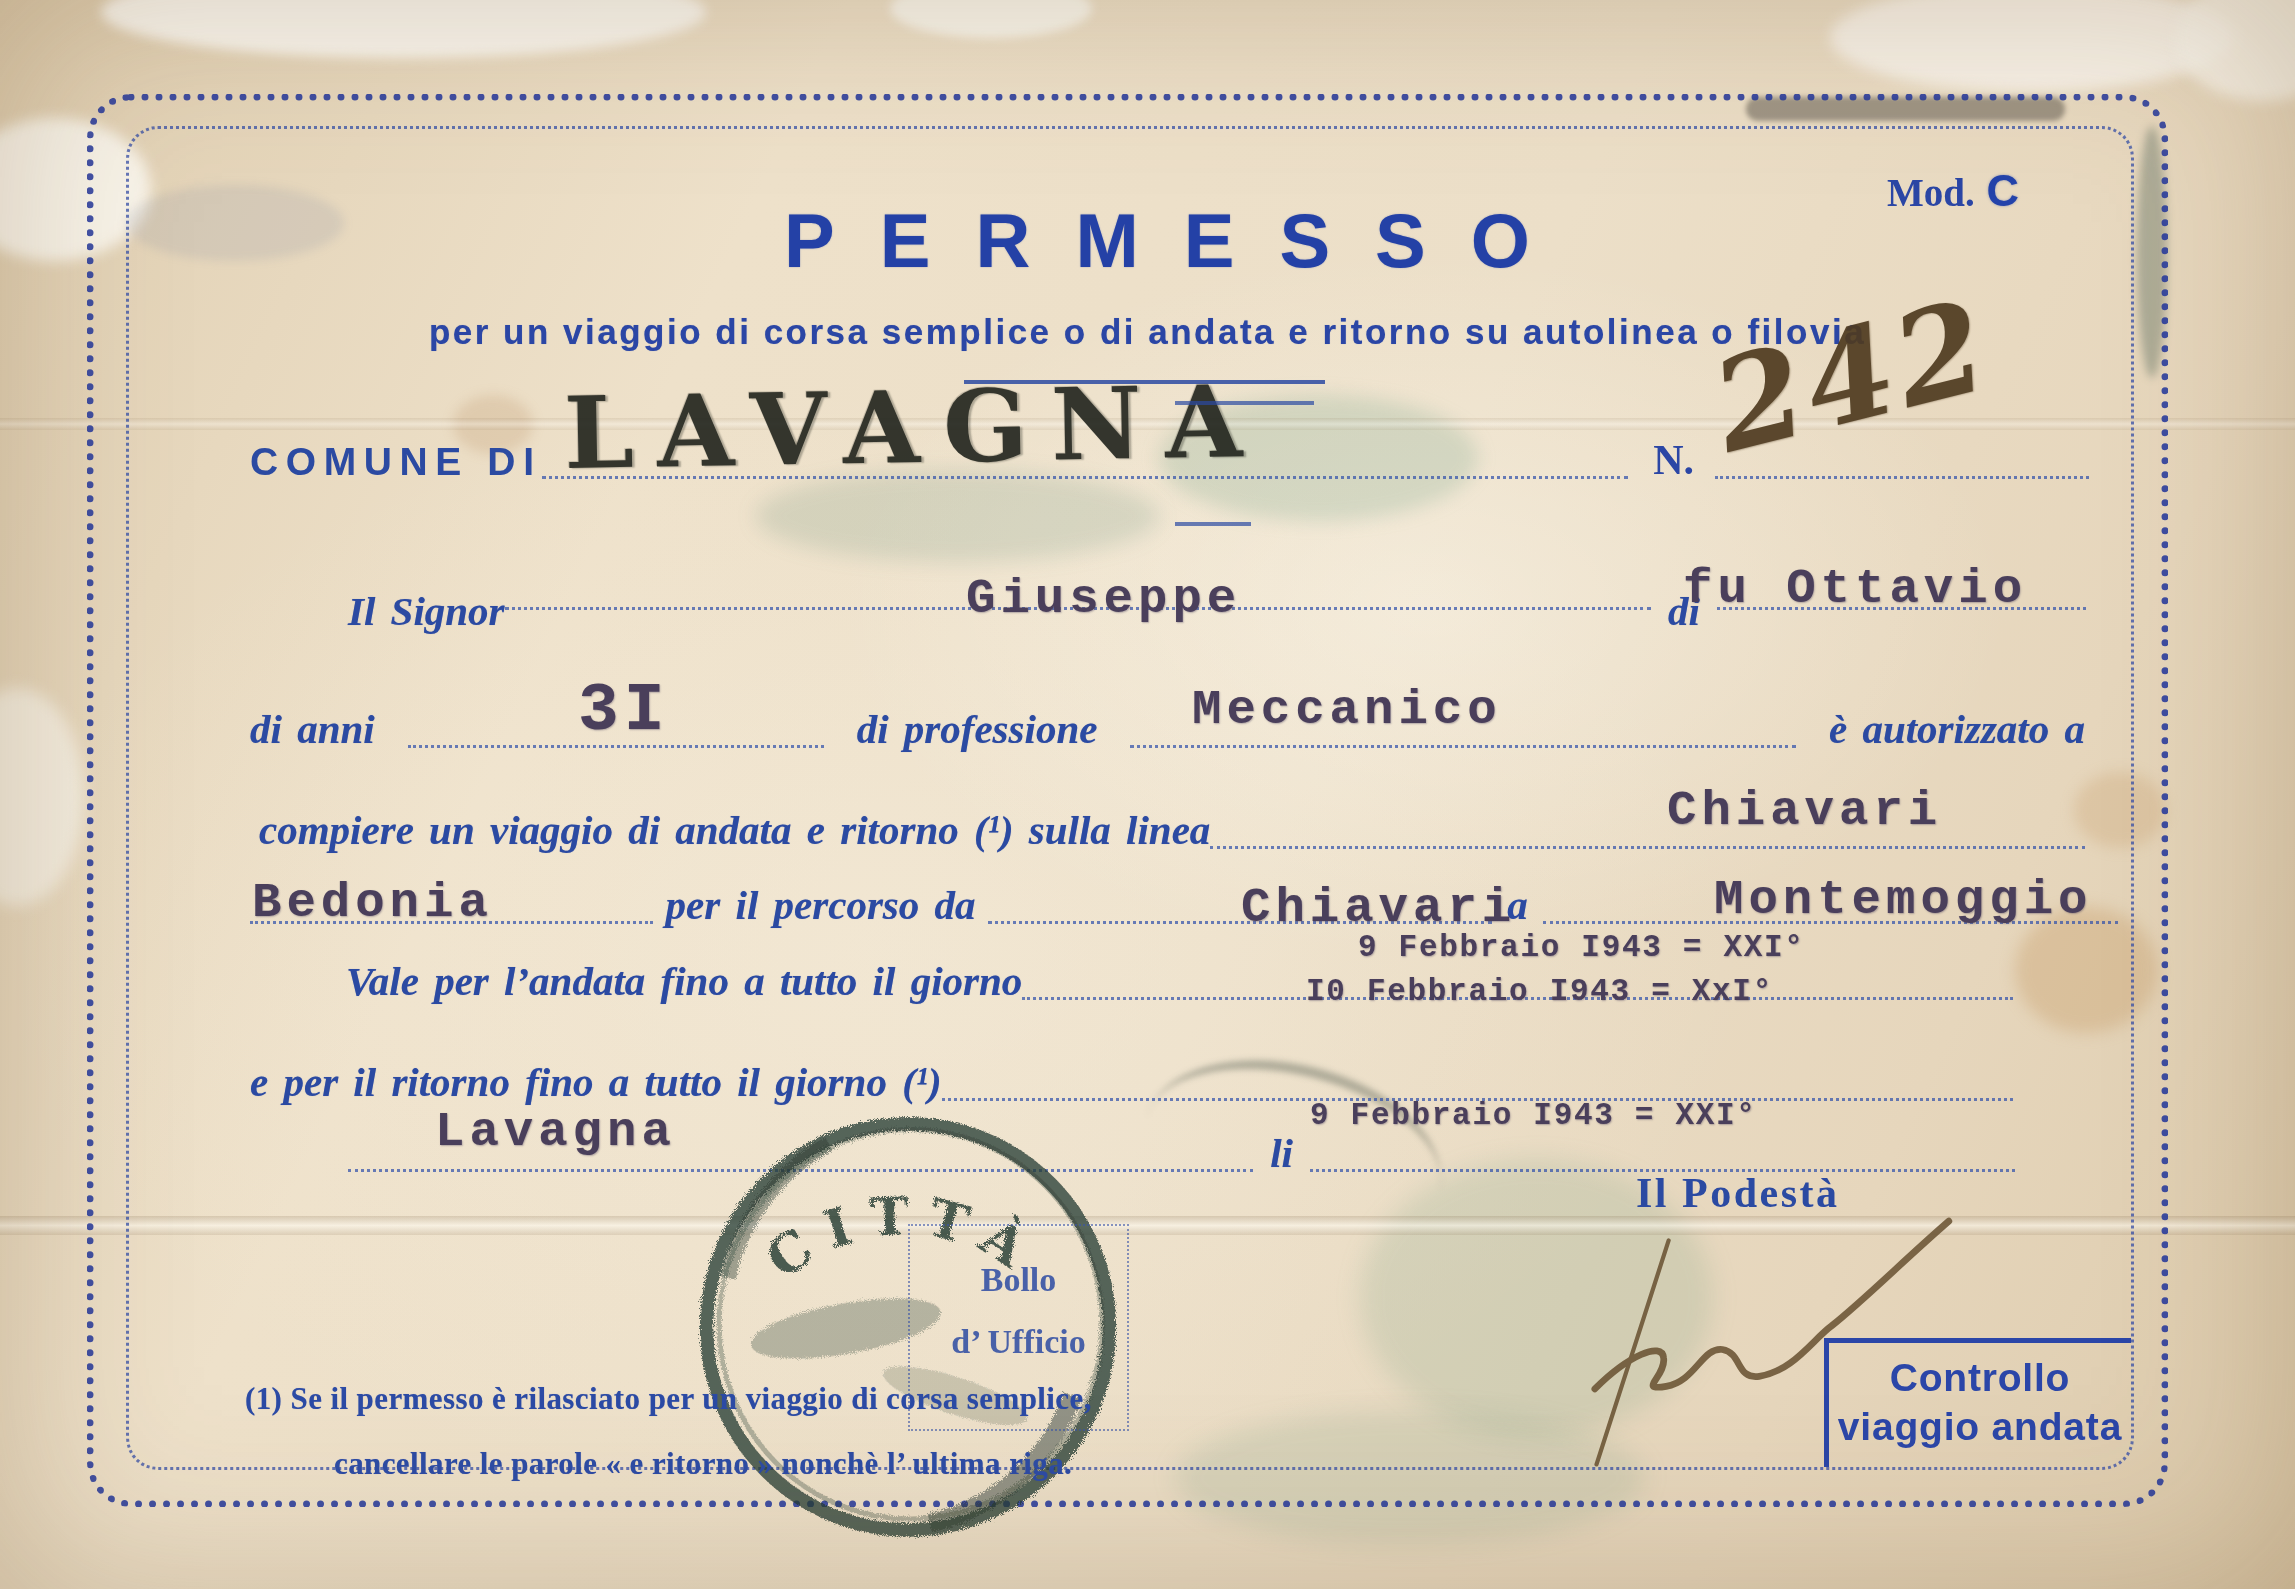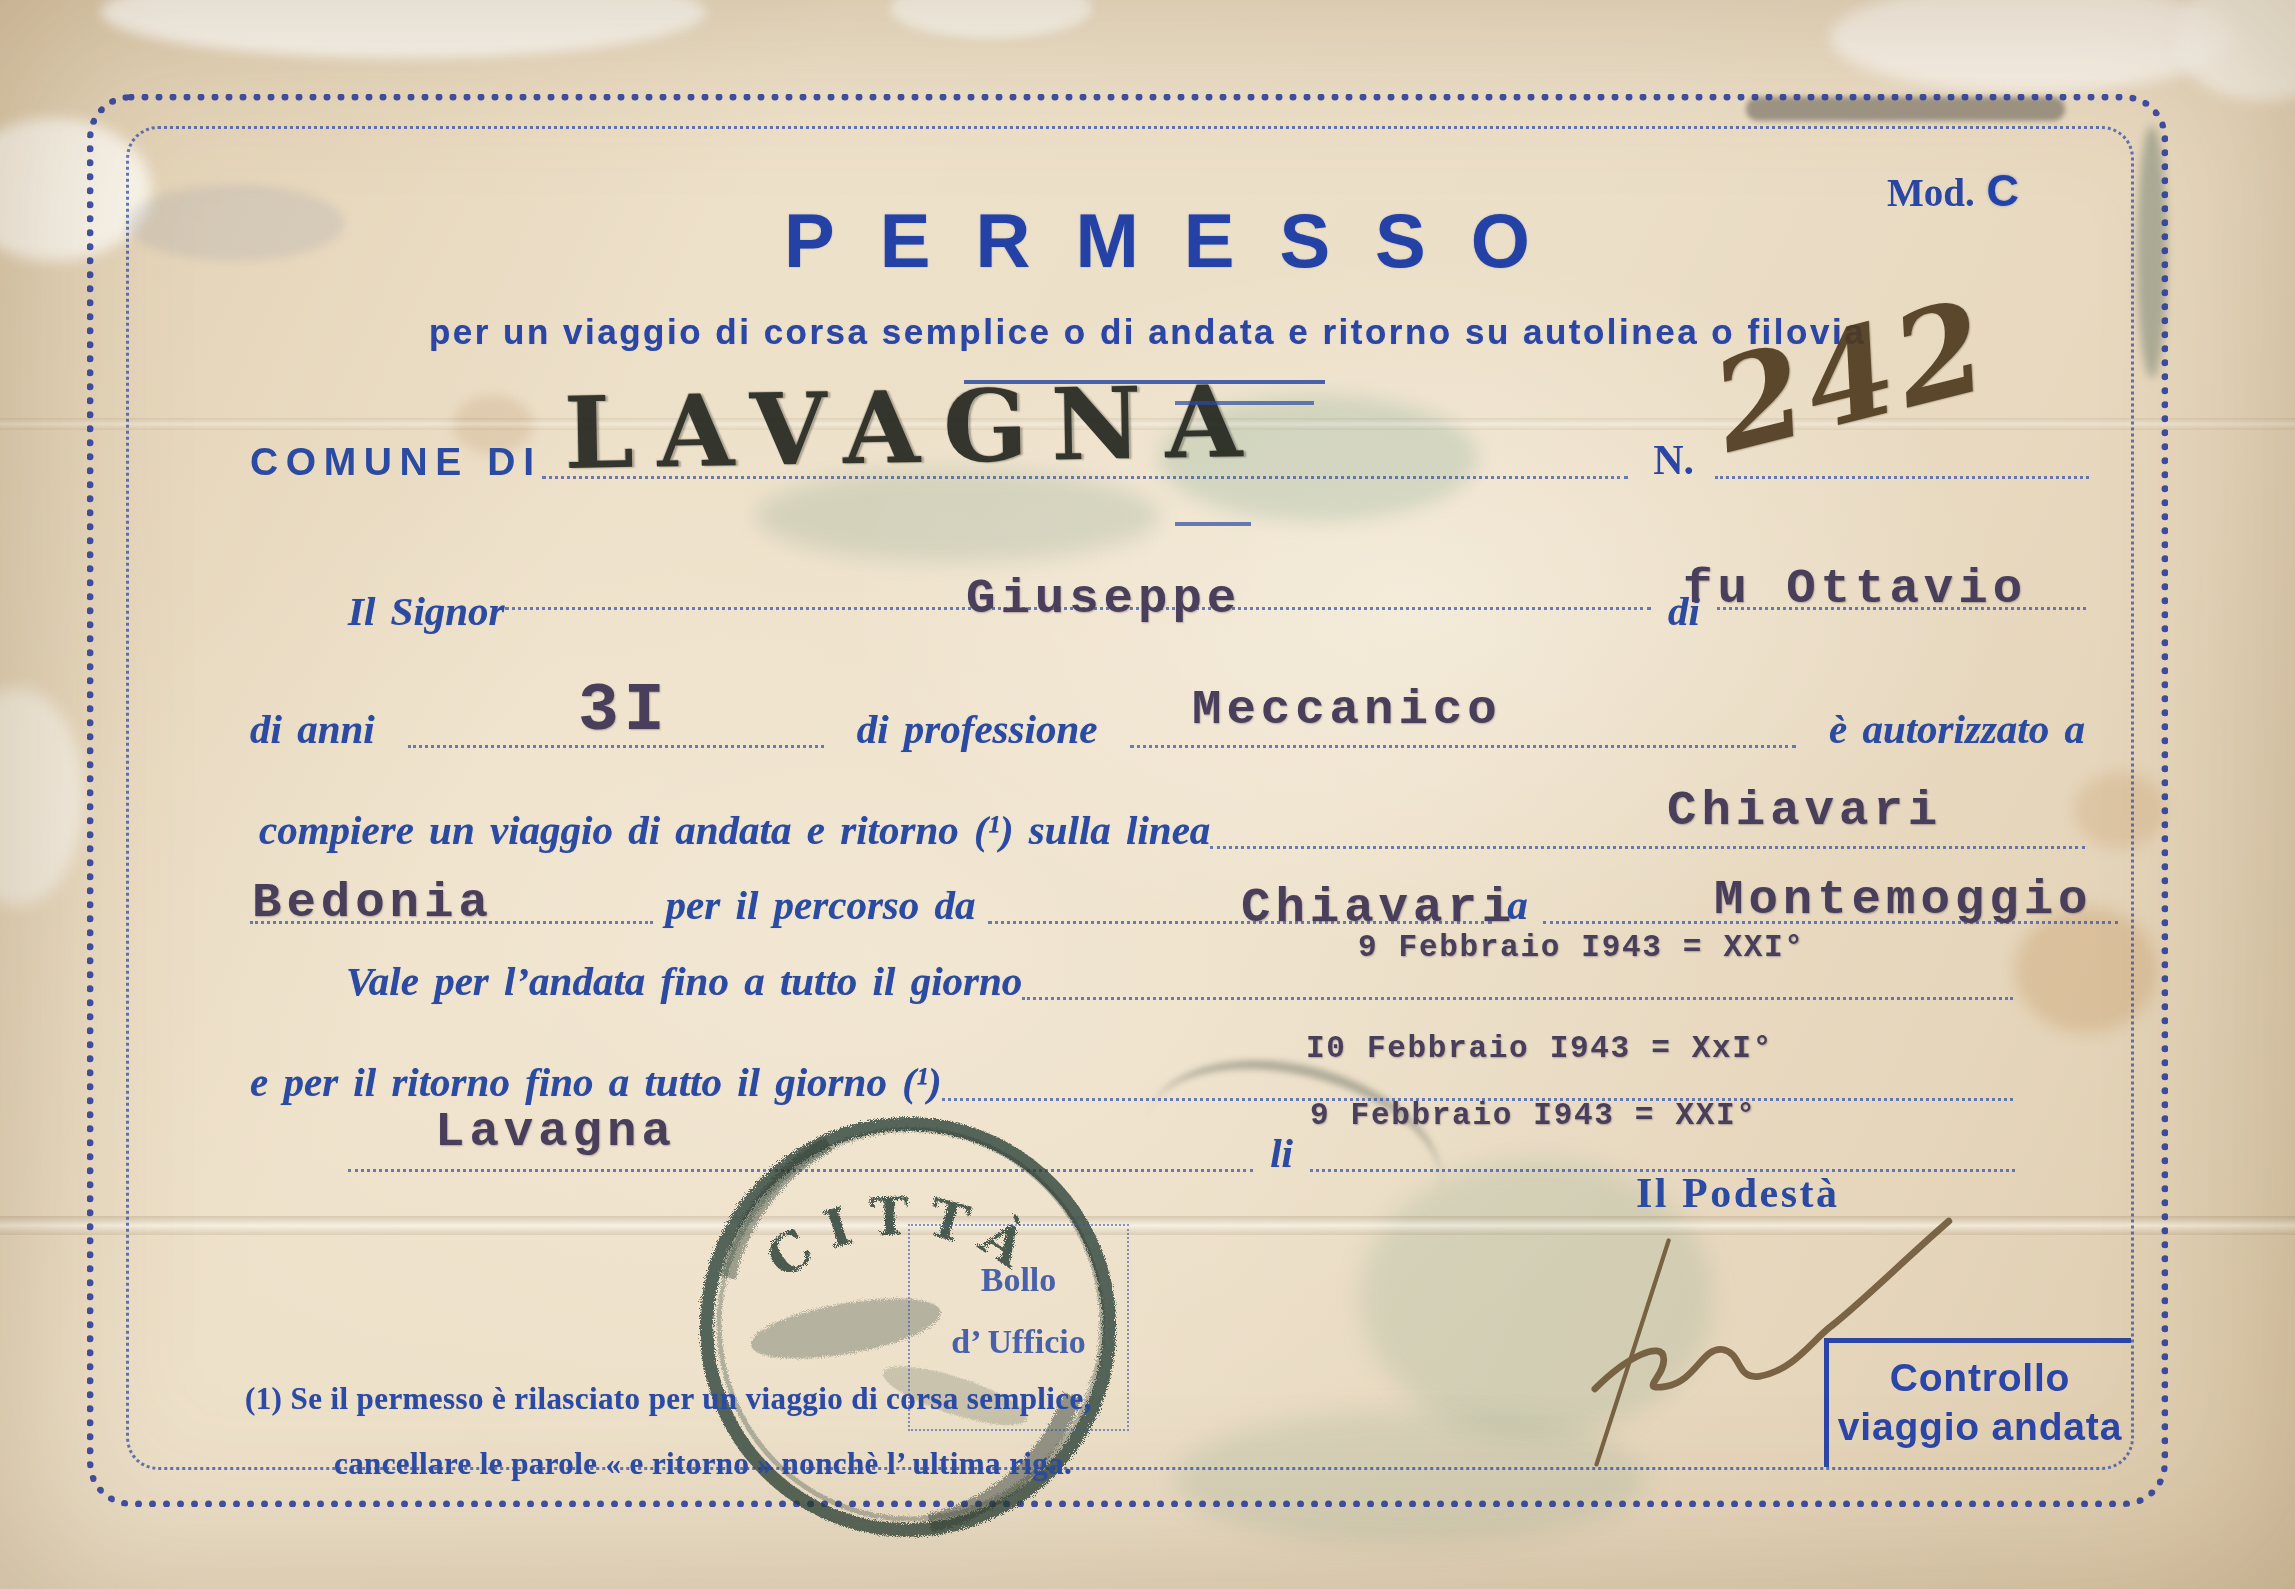--- a/index.html
+++ b/index.html
@@ -165,21 +165,21 @@
   <div class="row" style="left:346px;top:950px;width:1667px;height:60px;">
     <span class="lbl">Vale per l’andata fino a tutto il giorno</span>
     <span class="dots"></span>
   </div>
   <span class="typed date" style="left:1358px;top:930px;">9 Febbraio I943 = XXI°</span>
 
   <div class="row" style="left:250px;top:1051px;width:1763px;height:60px;">
     <span class="lbl">e per il ritorno fino a tutto il giorno (¹)</span>
     <span class="dots"></span>
   </div>
-  <span class="typed date" style="left:1306px;top:1031px;">I0 Febbraio I943 = XxI°</span>
+  <span class="typed date" style="left:1306px;top:974px;">I0 Febbraio I943 = XxI°</span>
 
   <div class="row" style="left:348px;top:1123px;width:1667px;height:59px;">
     <span class="dots"></span>
     <span class="lbl" style="margin:0 17px 5px 17px;">li</span>
     <span class="dots fixed" style="width:705px;"></span>
   </div>
   <span class="typed" style="left:435px;top:1104px;">Lavagna</span>
   <span class="typed date" style="left:1310px;top:1098px;">9 Febbraio I943 = XXI°</span>
 
   <div class="podesta">Il Podestà</div>

